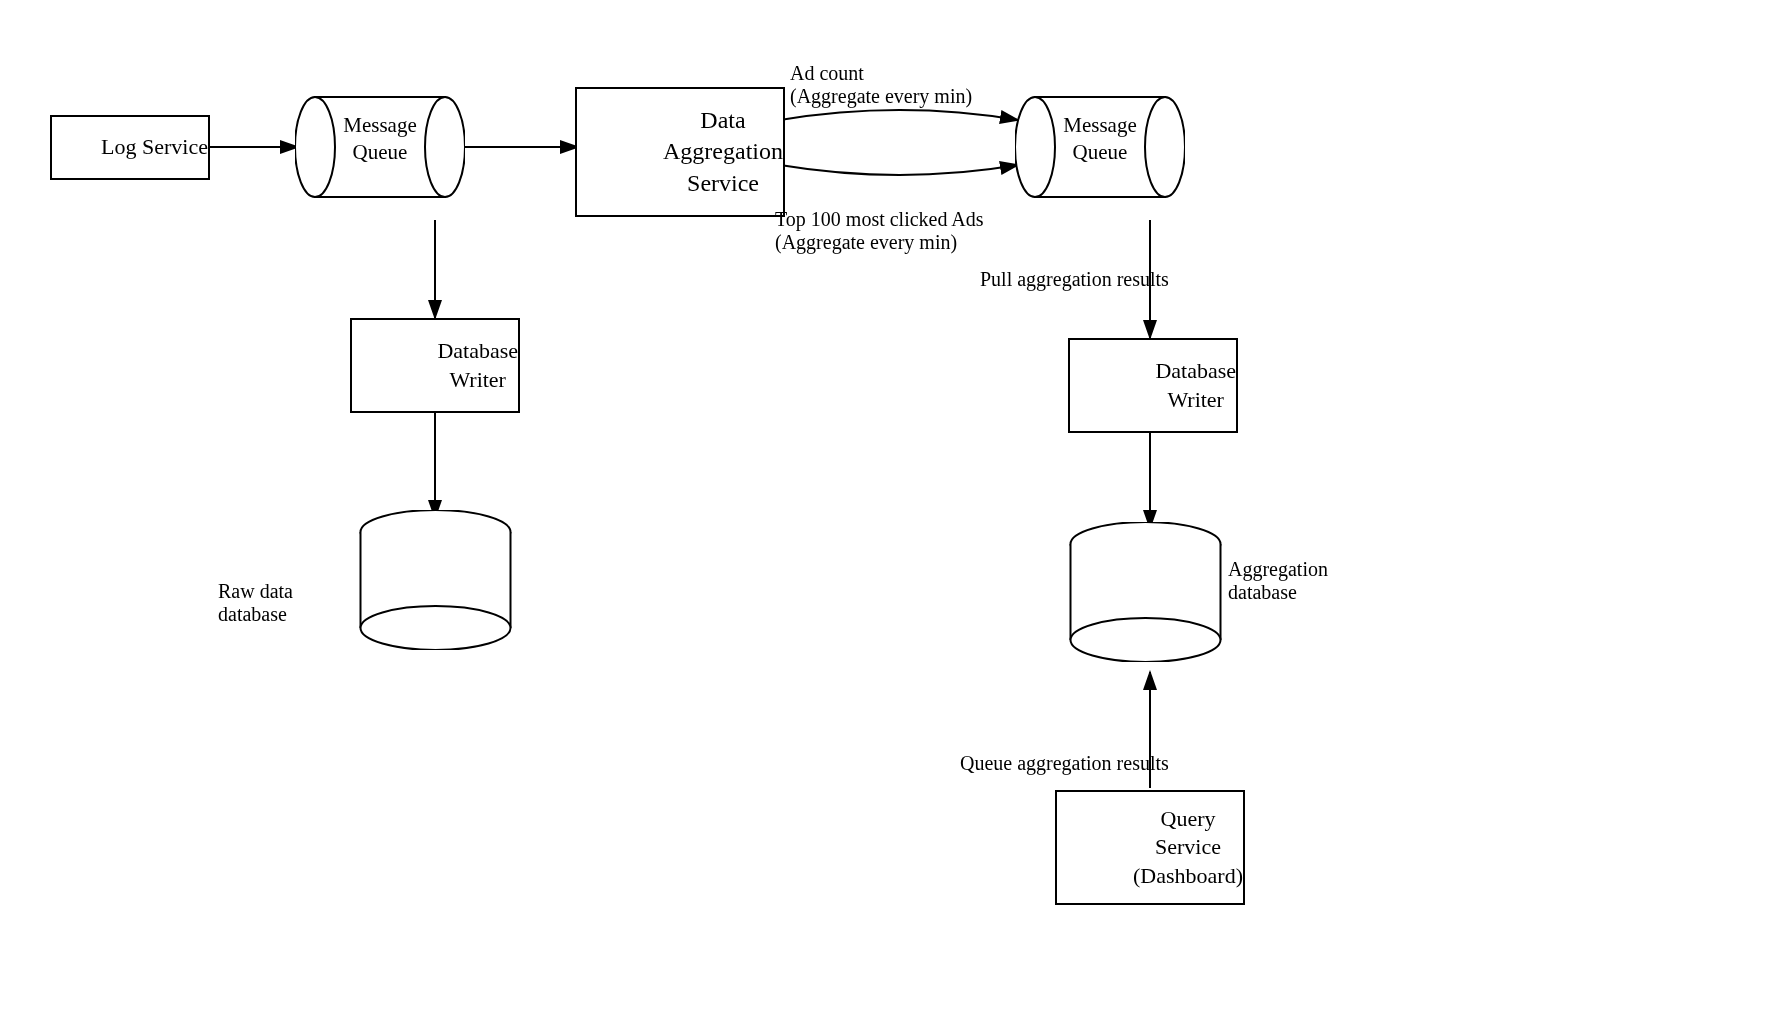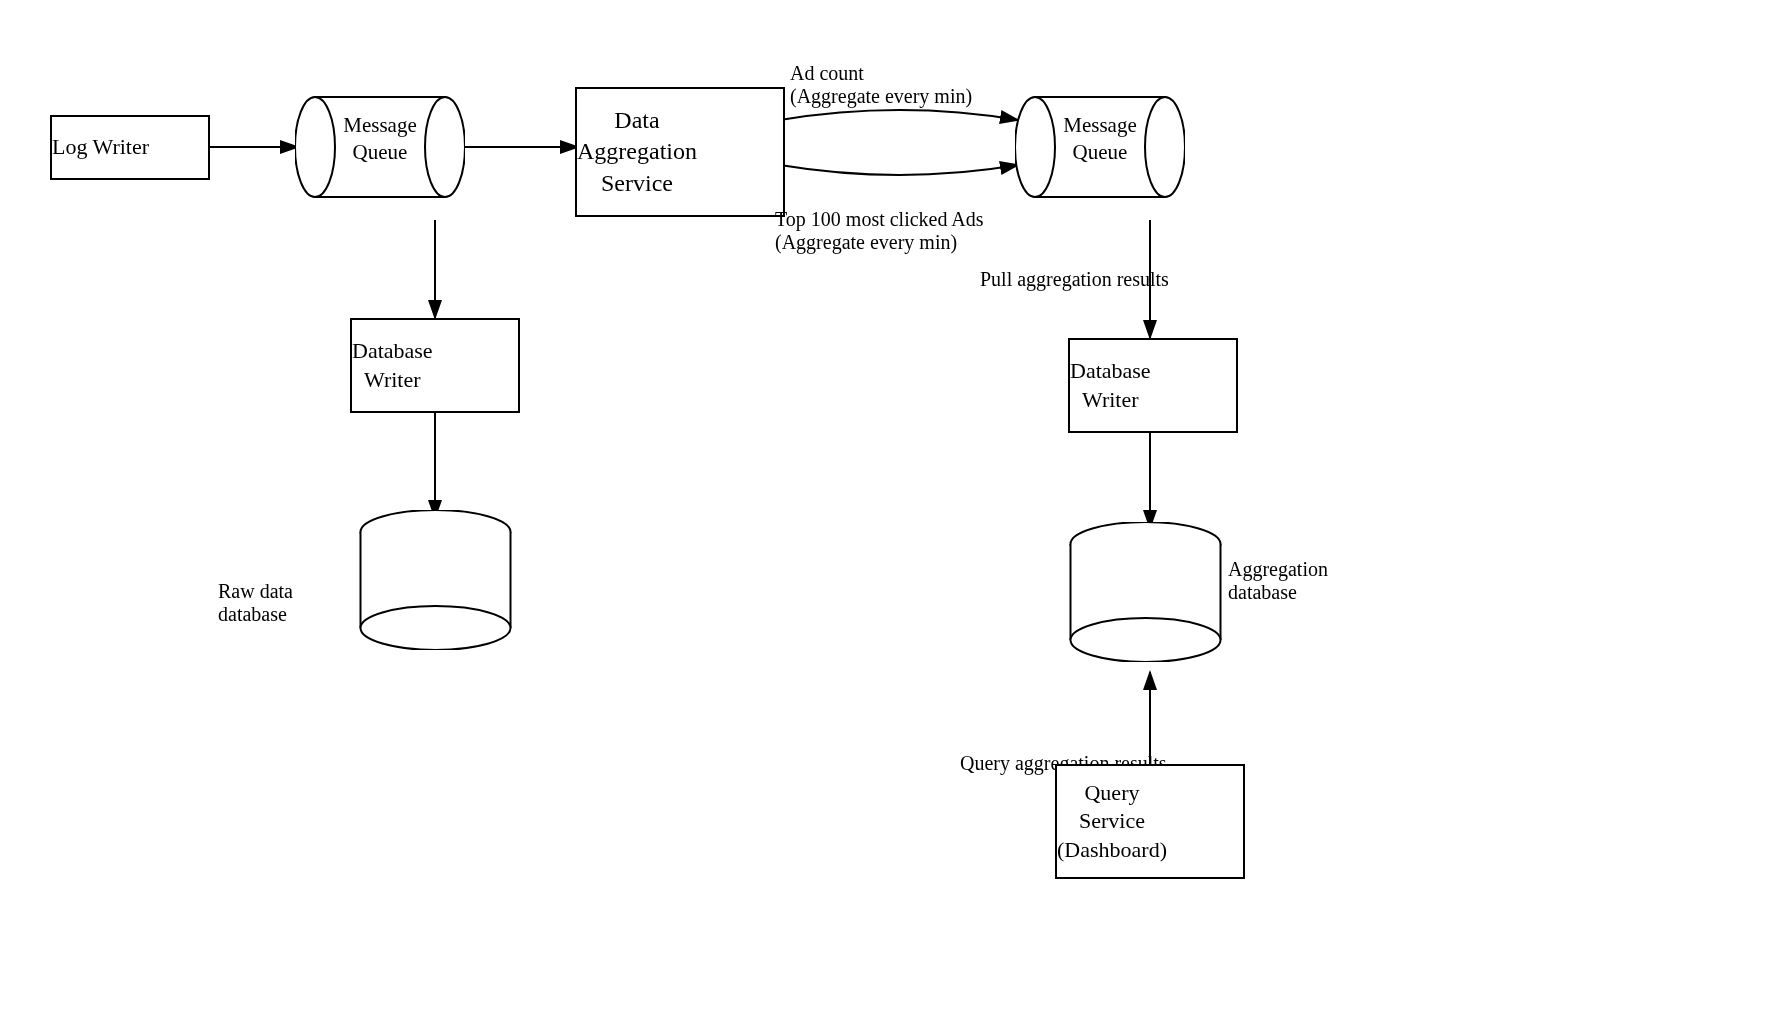--- a/index.html
+++ b/index.html
@@ -16,21 +16,21 @@
       width: 1778px;
       height: 1024px;
     }
     
     .box {
       position: absolute;
       border: 2px solid #000;
       background: #fff;
       display: flex;
       align-items: center;
-      justify-content: flex-start;
+      justify-content: flex-end;
       text-align: center;
       font-size: 22px;
       line-height: 1.3;
     }
     .label {
       position: absolute;
       font-size: 20px;
       text-align: left;
       font-family: 'Times New Roman', Times, serif;
     }
@@ -69,21 +69,21 @@
     <line x1="435" y1="412" x2="435" y2="518" stroke="#000" stroke-width="2" marker-end="url(#arrowhead)"></line>
 
     <line x1="1150" y1="220" x2="1150" y2="338" stroke="#000" stroke-width="2" marker-end="url(#arrowhead)"></line>
 
     <line x1="1150" y1="432" x2="1150" y2="528" stroke="#000" stroke-width="2" marker-end="url(#arrowhead)"></line>
 
     <line x1="1150" y1="788" x2="1150" y2="672" stroke="#000" stroke-width="2" marker-end="url(#arrowhead)"></line>
   </svg>
 
   <div class="box" style="left:50px; top:115px; width:160px; height:65px;">
-    <span>Log Writer</span>
+    <span>Log Service</span>
   </div>
 
   <div style="position:absolute; left:295px; top:77px; width:170px; height:140px;">
     <svg width="170" height="140" viewBox="0 0 170 140">
 
       <rect x="20" y="20" width="130" height="100" fill="#fff" stroke="#000" stroke-width="2"></rect>
 
       <ellipse cx="20" cy="70" rx="20" ry="50" fill="#fff" stroke="#000" stroke-width="2"></ellipse>
 
       <ellipse cx="150" cy="70" rx="20" ry="50" fill="#fff" stroke="#000" stroke-width="2"></ellipse>
@@ -153,20 +153,20 @@
       <line x1="152.5" y1="22" x2="152.5" y2="118" stroke="#000" stroke-width="2"></line>
       <ellipse cx="77.5" cy="118" rx="75" ry="22" fill="#fff" stroke="#000" stroke-width="2"></ellipse>
     </svg>
   </div>
 
   <div class="label" style="left:1228px; top:558px; width:160px;">
     <span>Aggregation<br>database</span>
   </div>
 
   <div class="label" style="left:960px; top:752px; width:310px;">
-    <span>Query aggregation results</span>
+    <span>Queue aggregation results</span>
   </div>
 
-  <div class="box" style="left:1055px; top:764px; width:190px; height:115px; font-size:22px;">
+  <div class="box" style="left:1055px; top:790px; width:190px; height:115px; font-size:22px;">
     <span>Query<br>Service<br>(Dashboard)</span>
   </div>
 
 </div>
 
 </body></html>

